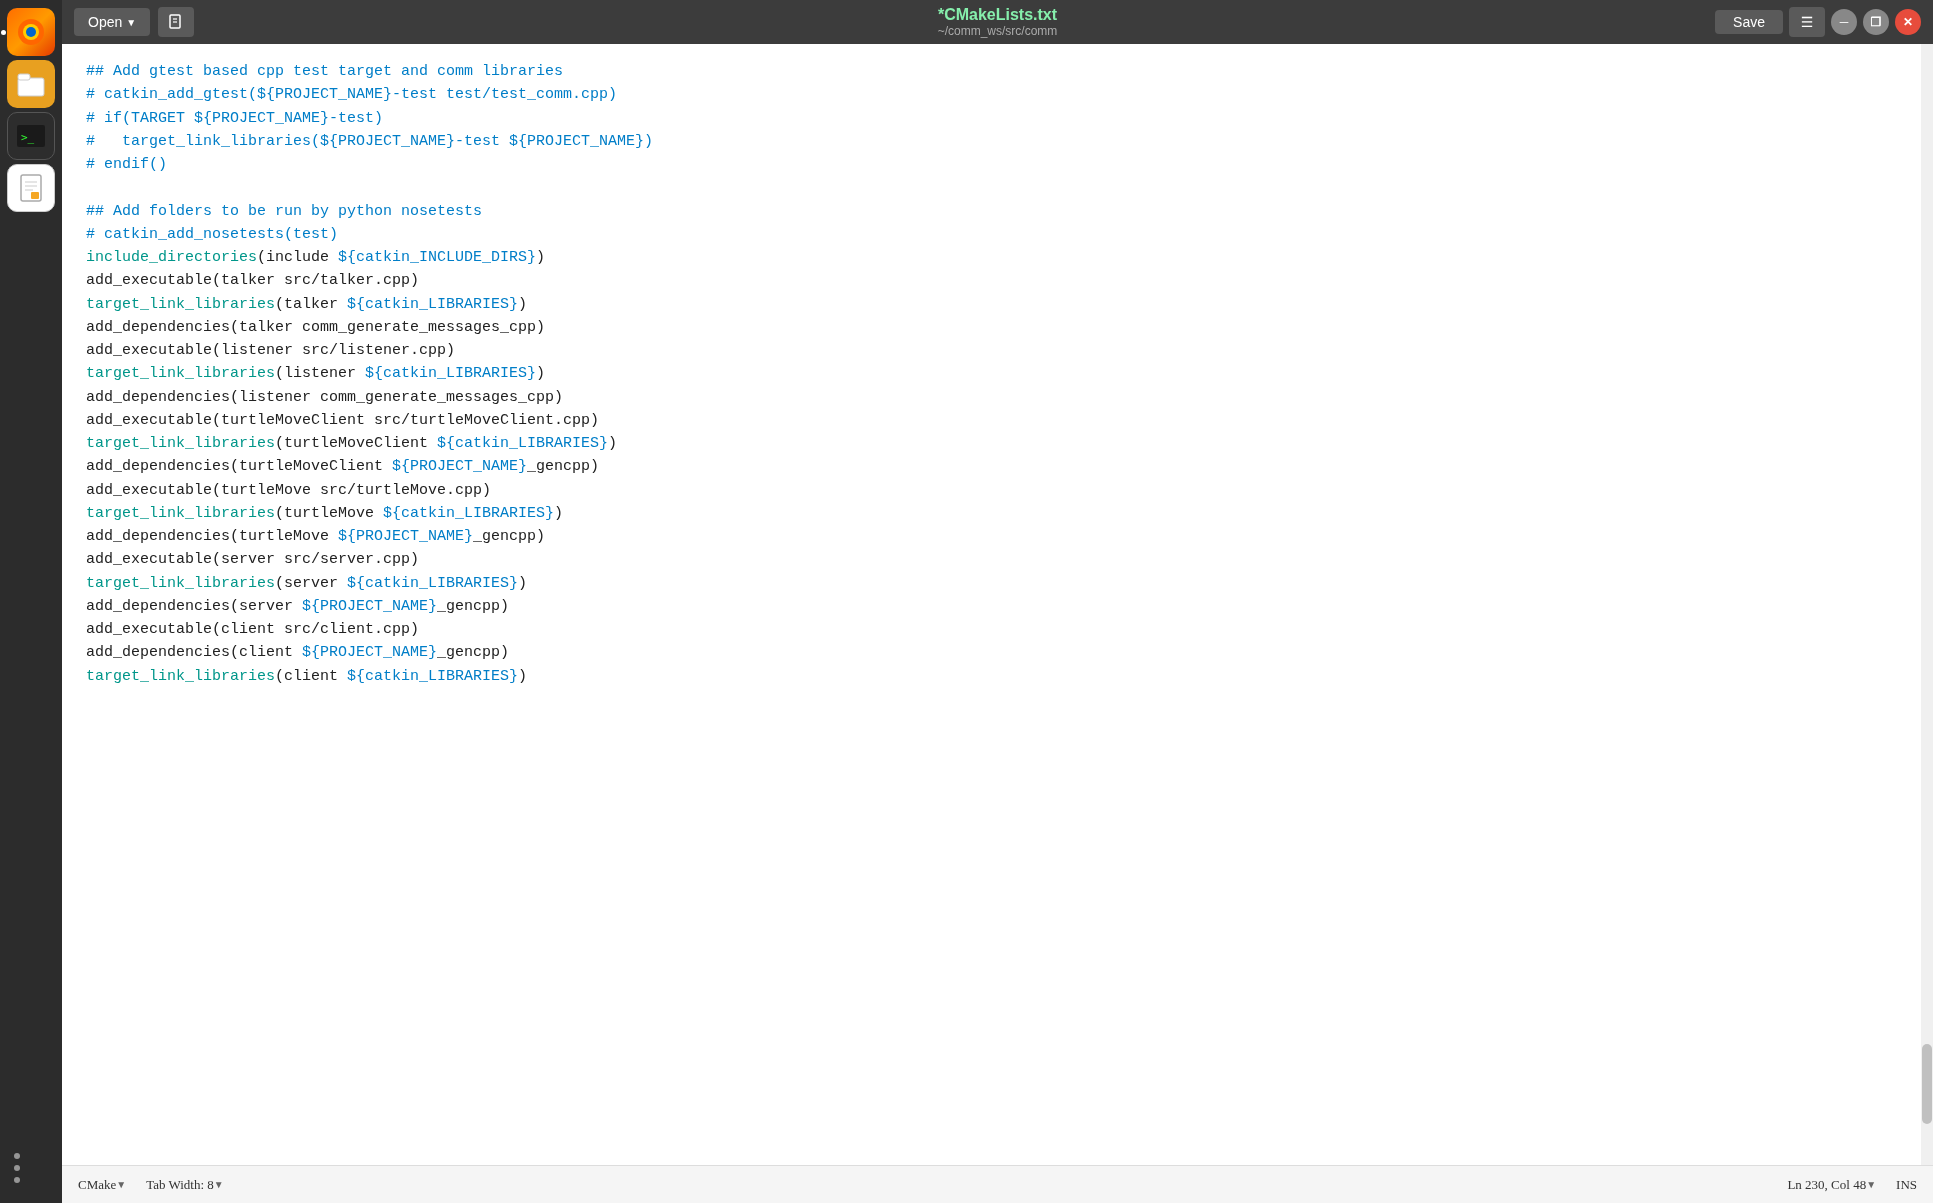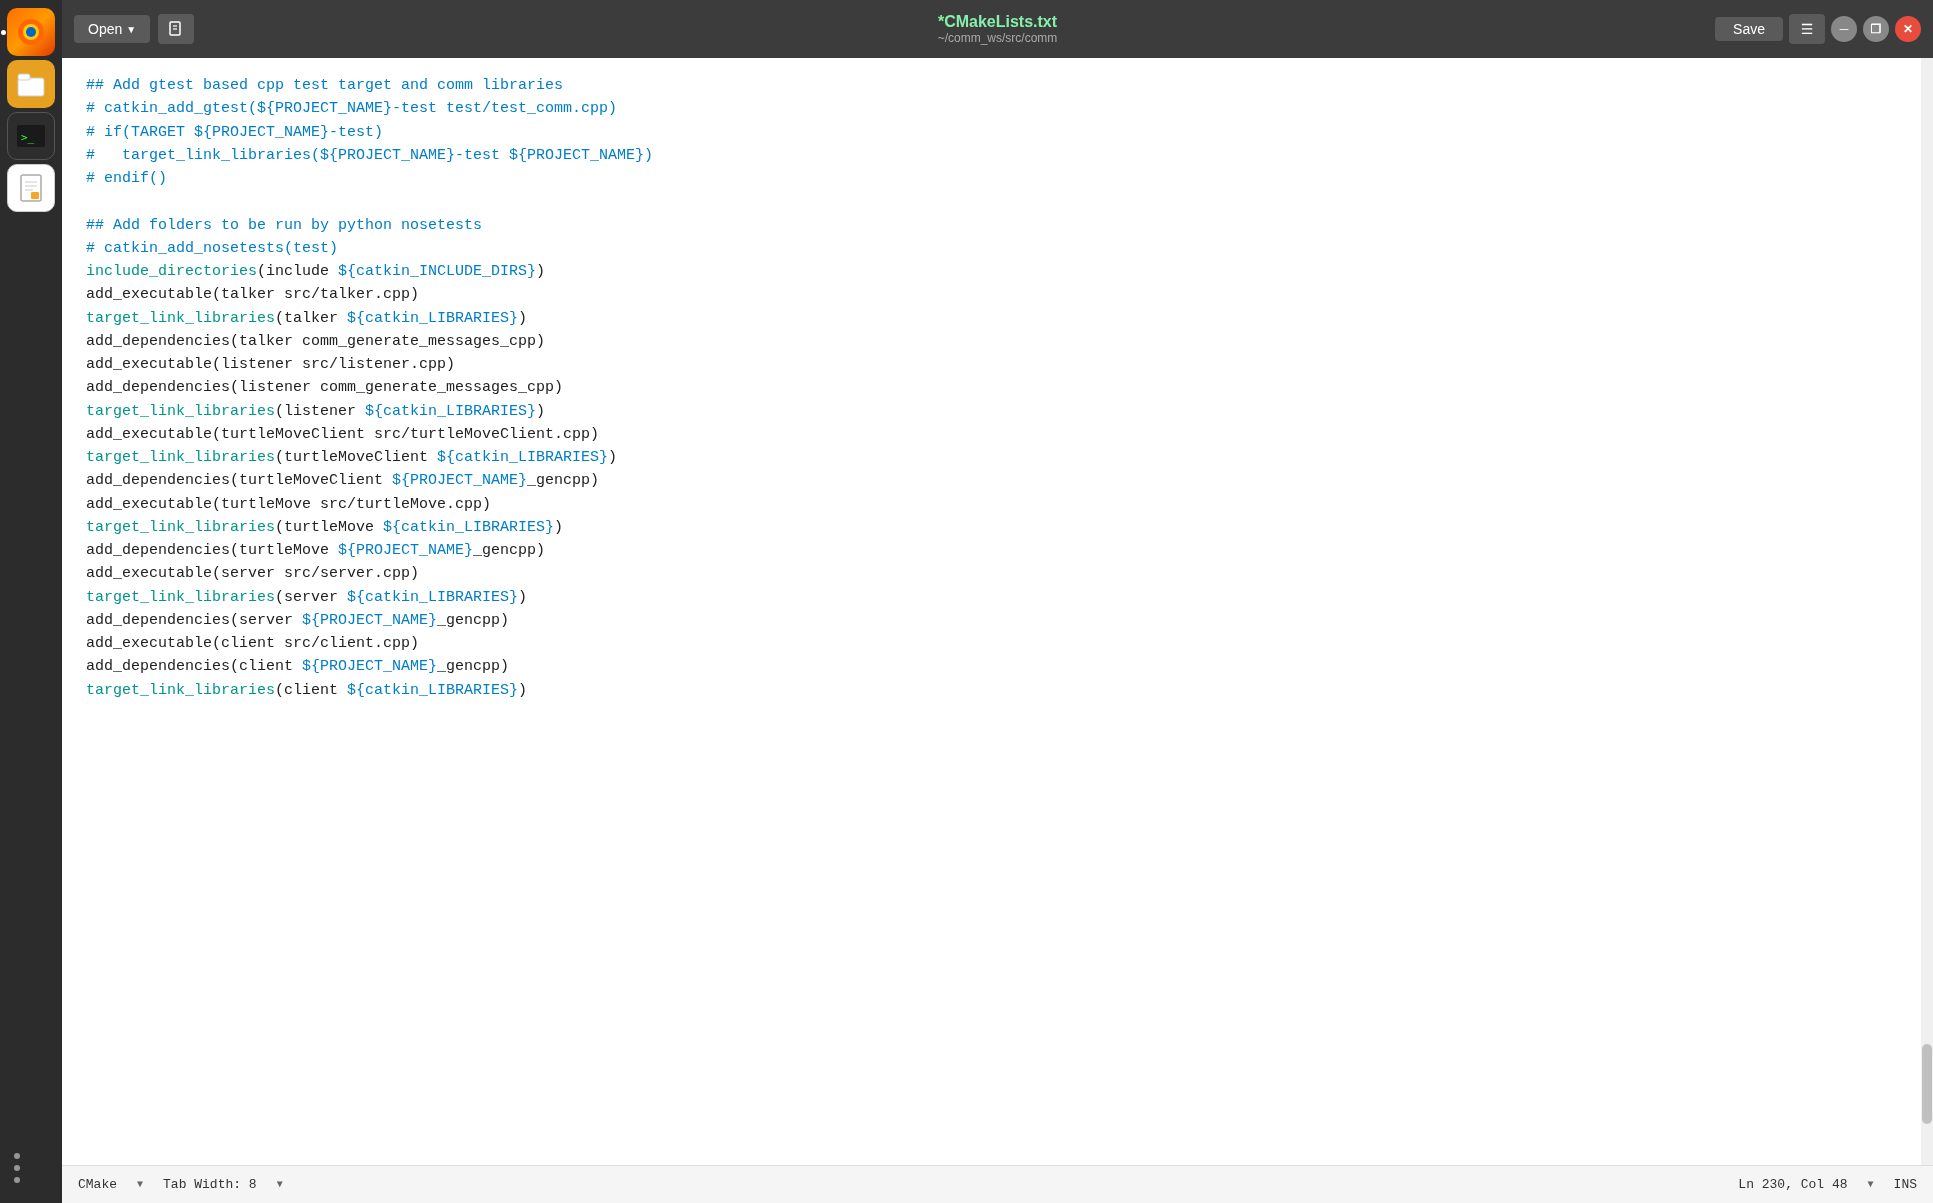--- a/index.html
+++ b/index.html
@@ -50,21 +50,21 @@
       flex: 1;
       display: flex;
       flex-direction: column;
       background: #ffffff;
       margin: 0;
     }
 
     
     .titlebar {
       background: #3c3c3c;
-      height: 58px;
+      height: 44px;
       display: flex;
       align-items: center;
       padding: 0 12px;
       flex-shrink: 0;
       position: relative;
     }
     .titlebar-left {
       display: flex;
       align-items: center;
       gap: 8px;
@@ -186,22 +186,22 @@
       height: 38px;
       display: flex;
       align-items: center;
       padding: 0 16px;
       gap: 20px;
       flex-shrink: 0;
     }
     .statusbar-item {
       display: flex;
       align-items: center;
-      gap: 20px;
-      font-family: Liberation Mono, monospace;
+      gap: 0;
+      font-family: Liberation Serif, serif;
       font-size: 13px;
       color: #333;
       cursor: pointer;
     }
     .statusbar-arrow { font-size: 10px; color: #666; }
     .statusbar-right {
       margin-left: auto;
       display: flex;
       align-items: flex-end;
       gap: 20px;
@@ -324,22 +324,22 @@
         <div class="code-line"><span class="cm-comment">#   target_link_libraries(${PROJECT_NAME}-test ${PROJECT_NAME})</span></div>
         <div class="code-line"><span class="cm-comment"># endif()</span></div>
         <div class="code-line">&nbsp;</div>
         <div class="code-line"><span class="cm-comment">## Add folders to be run by python nosetests</span></div>
         <div class="code-line"><span class="cm-comment"># catkin_add_nosetests(test)</span></div>
         <div class="code-line"><span class="cm-func">include_directories</span><span class="cm-plain">(include </span><span class="cm-varb">${catkin_INCLUDE_DIRS}</span><span class="cm-plain">)</span></div>
         <div class="code-line"><span class="cm-plain">add_executable(talker src/talker.cpp)</span></div>
         <div class="code-line"><span class="cm-func">target_link_libraries</span><span class="cm-plain">(talker </span><span class="cm-varb">${catkin_LIBRARIES}</span><span class="cm-plain">)</span></div>
         <div class="code-line"><span class="cm-plain">add_dependencies(talker comm_generate_messages_cpp)</span></div>
         <div class="code-line"><span class="cm-plain">add_executable(listener src/listener.cpp)</span></div>
+        <div class="code-line"><span class="cm-func">target_link_libraries</span><span class="cm-plain">(listener </span><span class="cm-varb">${catkin_LIBRARIES}</span><span class="cm-plain">)</span></div>
         <div class="code-line"><span class="cm-plain">add_dependencies(listener comm_generate_messages_cpp)</span></div>
-        <div class="code-line"><span class="cm-func">target_link_libraries</span><span class="cm-plain">(listener </span><span class="cm-varb">${catkin_LIBRARIES}</span><span class="cm-plain">)</span></div>
         <div class="code-line"><span class="cm-plain">add_executable(turtleMoveClient src/turtleMoveClient.cpp)</span></div>
         <div class="code-line"><span class="cm-func">target_link_libraries</span><span class="cm-plain">(turtleMoveClient </span><span class="cm-varb">${catkin_LIBRARIES}</span><span class="cm-plain">)</span></div>
         <div class="code-line"><span class="cm-plain">add_dependencies(turtleMoveClient </span><span class="cm-varb">${PROJECT_NAME}</span><span class="cm-plain">_gencpp)</span></div>
         <div class="code-line"><span class="cm-plain">add_executable(turtleMove src/turtleMove.cpp)</span></div>
         <div class="code-line"><span class="cm-func">target_link_libraries</span><span class="cm-plain">(turtleMove </span><span class="cm-varb">${catkin_LIBRARIES}</span><span class="cm-plain">)</span></div>
         <div class="code-line"><span class="cm-plain">add_dependencies(turtleMove </span><span class="cm-varb">${PROJECT_NAME}</span><span class="cm-plain">_gencpp)</span></div>
         <div class="code-line"><span class="cm-plain">add_executable(server src/server.cpp)</span></div>
         <div class="code-line"><span class="cm-func">target_link_libraries</span><span class="cm-plain">(server </span><span class="cm-varb">${catkin_LIBRARIES}</span><span class="cm-plain">)</span></div>
         <div class="code-line"><span class="cm-plain">add_dependencies(server </span><span class="cm-varb">${PROJECT_NAME}</span><span class="cm-plain">_gencpp)</span></div>
         <div class="code-line"><span class="cm-plain">add_executable(client src/client.cpp)</span></div>

